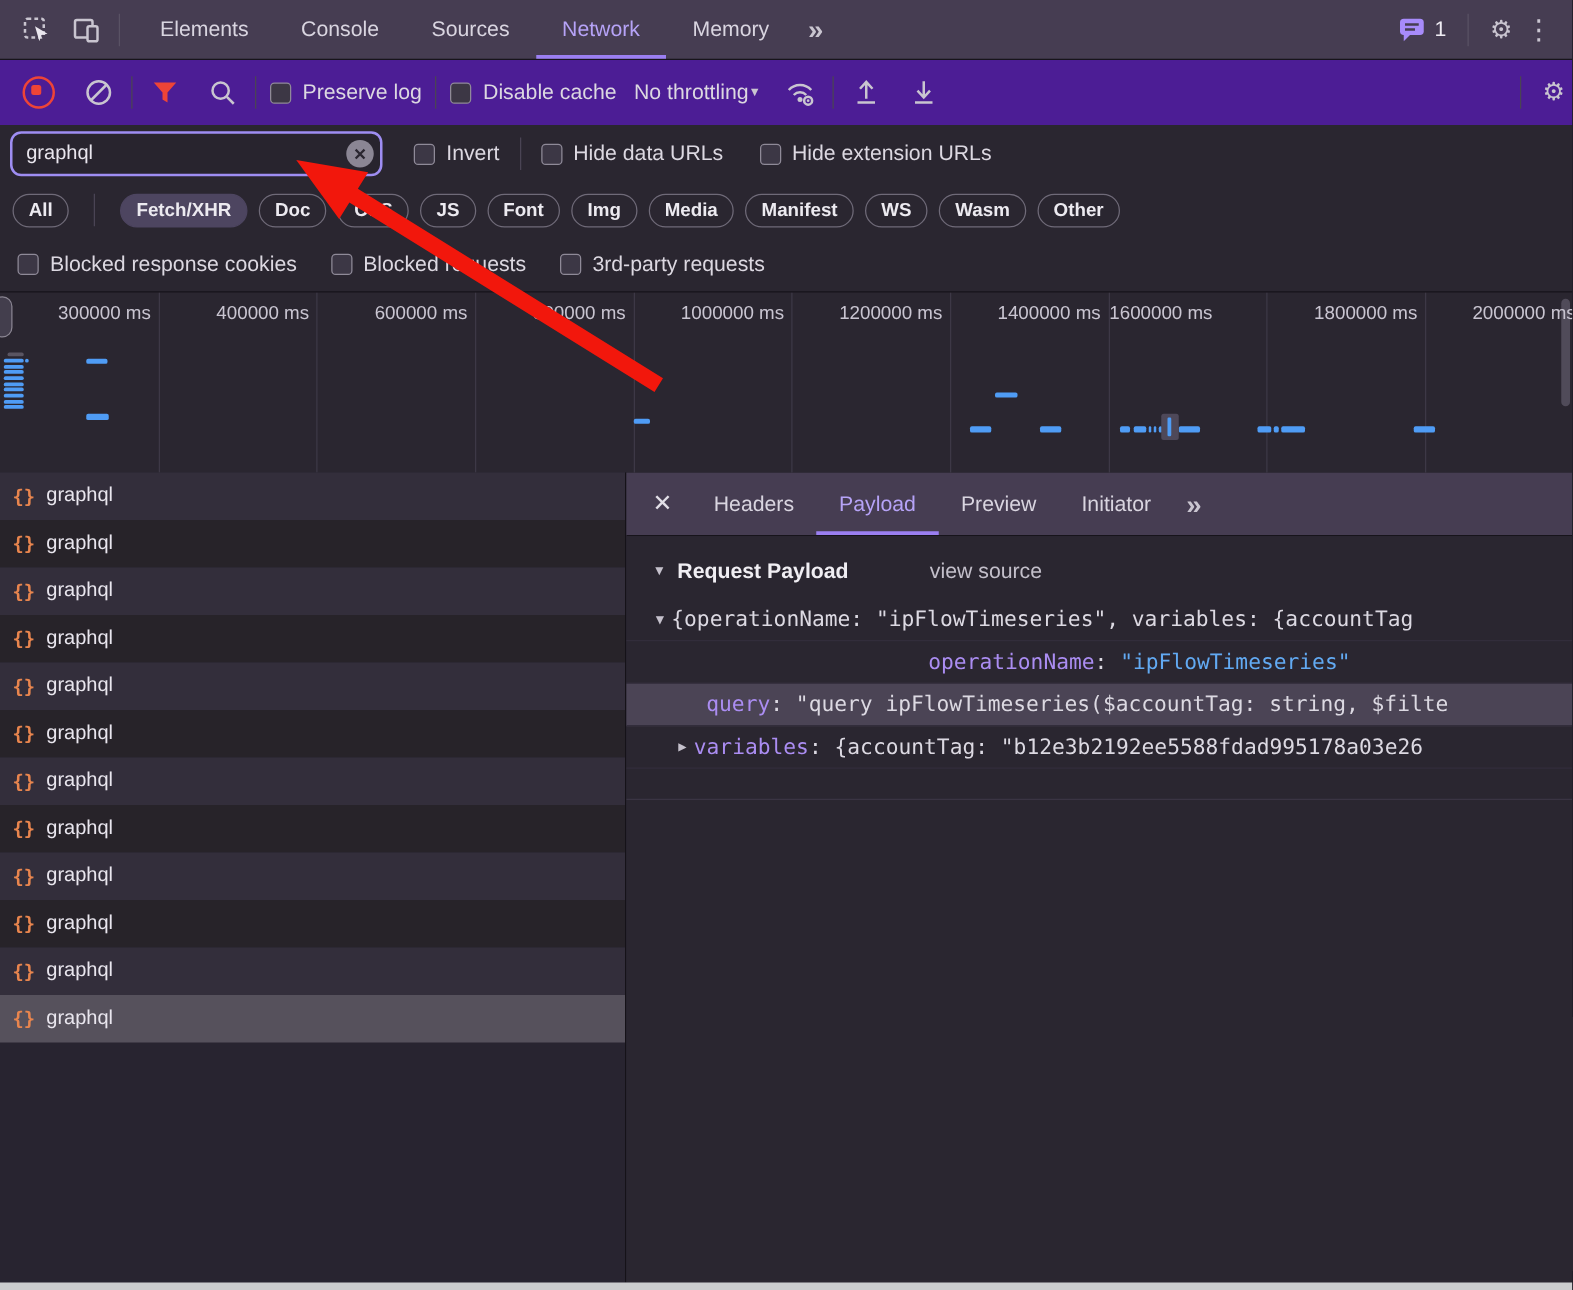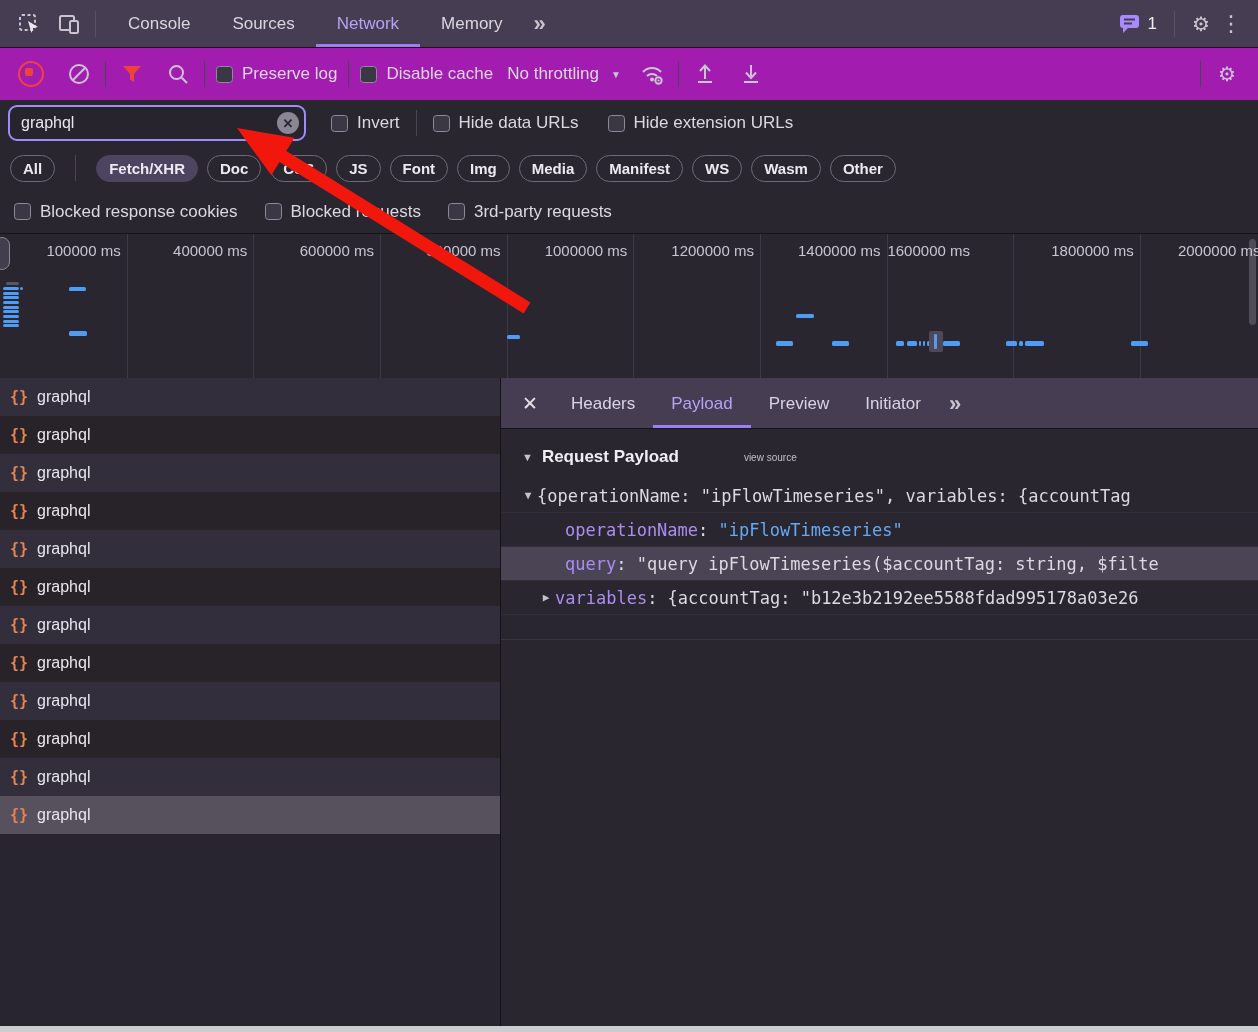--- a/index.html
+++ b/index.html
@@ -12,27 +12,27 @@
   .tab.selected{color:#b6a3f7;box-shadow:inset 0 -3px 0 #9b7ff2;}
   .icon-btn{width:30px;height:30px;display:flex;align-items:center;justify-content:center;flex:0 0 auto;}
   .vdiv{width:1px;height:26px;background:#595264;margin:0 11px;flex:0 0 auto;}
   .vdiv.dark{background:#4a4454;}
   .glyph{color:#c9c5d0;font-size:20px;line-height:1;}
   .more-glyph{color:#c9c5d0;font-size:22px;font-weight:bold;letter-spacing:-2px;}
   .spacer{flex:1 1 auto;}
   #issues-wrap{display:flex;align-items:center;gap:7px;margin-right:6px;}
   #issues-count{font-size:17px;color:#efedf3;}
   
-  #net-toolbar{height:52px;background:#a21caf;padding-left:16px;padding-right:16px;}
+  #net-toolbar{height:52px;background:#4c1d95;padding-left:16px;}
   .record-icon{width:22px;height:22px;border:2.5px solid #ee4437;border-radius:50%;position:relative;}
   .record-icon::after{content:"";position:absolute;left:4.5px;top:4.5px;width:8px;height:8px;background:#ee4437;border-radius:2px;}
   .cb-group{display:flex;align-items:center;gap:9px;white-space:nowrap;}
   .cb{width:15px;height:15px;border:1.5px solid #8f8a98;border-radius:3.5px;background:#3c3745;flex:0 0 auto;}
   .lbl{font-size:17px;color:#dcd8e1;}
-  #throttling{display:flex;align-items:center;gap:12px;margin-left:14px;}
+  #throttling{display:flex;align-items:center;margin-left:14px;}
   .caret{font-size:10px;color:#c9c5d0;}
   
   #filter-row{height:46px;background:#2a2630;padding-left:8px;}
   #filter-input-wrap{position:relative;width:298px;height:36px;flex:0 0 auto;}
   #filter-input{width:100%;height:100%;box-sizing:border-box;background:#28242e;border:2px solid #9e8df2;
     border-radius:9px;color:#e9e6ee;font-size:16px;font-family:"Liberation Sans",sans-serif;padding:0 34px 0 11px;outline:none;}
   #filter-clear{position:absolute;right:7px;top:7px;width:22px;height:22px;border-radius:50%;background:#8b8694;
     color:#2a2630;font-size:13px;font-weight:bold;display:flex;align-items:center;justify-content:center;}
   
   #pills-row{height:44px;background:#2a2630;padding-left:10px;gap:9px;}
@@ -59,21 +59,21 @@
   .req-row.even{background:#272329;}
   .req-row.selected{background:#56515c;}
   .braces{font-family:"DejaVu Sans Mono",monospace;font-weight:bold;font-size:15px;color:#e8854e;}
   #right-pane{flex:1 1 auto;display:flex;flex-direction:column;background:#2a2630;overflow:hidden;}
   #detail-tabs{height:50px;background:#463d52;padding-left:14px;border-bottom:1px solid #17141b;display:flex;align-items:center;flex:0 0 auto;}
   #detail-tabs .tab{line-height:49px;padding:0 18px;text-align:right;}
   #close-btn{color:#e3e0e8;font-size:19px;margin-right:8px;}
   
   #payload-head{display:flex;align-items:center;gap:9px;padding:18px 0 12px 21px;}
   #payload-title{font-size:17px;font-weight:bold;color:#f0eef3;}
-  #view-source{font-size:10px;color:#c3bfca;margin-left:56px;}
+  #view-source{font-size:17px;color:#c3bfca;margin-left:56px;}
   .tri{font-size:11px;color:#c5c1cc;}
   .p-row{height:33px;display:flex;align-items:center;font-family:"DejaVu Sans Mono",monospace;font-size:17px;
     white-space:pre;overflow:hidden;border-bottom:1px solid #322d3b;}
   .p-row.highlighted{background:#4b4455;}
   .p-key{color:#ab8df2;}
   .p-plain{color:#dcd9e2;}
   .p-string{color:#62aaf3;}
   .p-arrow{font-size:11px;color:#c5c1cc;width:18px;text-align:center;flex:0 0 auto;}
   #payload-endline{height:24px;border-bottom:1px solid #3a3443;}
   
@@ -94,20 +94,21 @@
         </svg>
     </span>
     <span class="icon-btn" style="margin-left:10px">
       <svg width="24" height="24" viewBox="0 0 24 24">
           <rect class="ic" x="3" y="4" width="14" height="14" rx="1.5"></rect>
           <rect x="13" y="9" width="8" height="12" rx="1.5" fill="#463d52" stroke="#c9c5d0" stroke-width="2"></rect>
         </svg>
     </span>
     <span class="vdiv"></span>
     <div id="main-tabs" class="bar">
+        <div class="tab">Elements</div>
         <div class="tab">Console</div>
         <div class="tab">Sources</div>
         <div class="tab selected">Network</div>
         <div class="tab">Memory</div>
       </div>
     <span class="more-glyph tab" style="padding:0 10px">»</span>
     <span class="spacer"></span>
     <span id="issues-wrap">
       <svg width="22" height="20" viewBox="0 0 22 20">
           <rect x="1" y="1" width="19" height="13" rx="3" fill="#a78bfa"></rect>
@@ -233,21 +234,21 @@
     <span class="cb-group">
       <span class="cb"></span>
       <span class="lbl">3rd-party requests</span>
     </span>
   </div>
 
   <div id="timeline">
     <div id="tl-handle"></div>
     <div id="tl-scroll"></div>
   <div class="gridline" style="left: 126.65px;"></div>
-      <div class="tick-label" style="left: 8.65px;">100000 ms</div>
+      <div class="tick-label" style="left: 8.65px;">300000 ms</div>
       <div class="gridline" style="left: 253.3px;"></div>
       <div class="tick-label" style="left: 135.3px;">400000 ms</div>
       <div class="gridline" style="left: 379.95px;"></div>
       <div class="tick-label" style="left: 261.95px;">600000 ms</div>
       <div class="gridline" style="left: 506.6px;"></div>
       <div class="tick-label" style="left: 388.6px;">800000 ms</div>
       <div class="gridline" style="left: 633.25px;"></div>
       <div class="tick-label" style="left: 515.25px;">1000000 ms</div>
       <div class="gridline" style="left: 759.9px;"></div>
       <div class="tick-label" style="left: 641.9px;">1200000 ms</div>
@@ -351,21 +352,21 @@
           <div class="tab">Initiator</div>
           <span class="more-glyph tab" style="padding: 0px 10px;">»</span>
         </div>
       <div id="payload-head">
         <span class="tri">▼</span>
         <span id="payload-title">Request Payload</span>
         <span id="view-source">view source</span>
       </div>
       <div id="payload-rows">
           <div class="p-row" style="padding-left: 18px;"><span class="p-arrow">▼</span><span class="p-plain">{operationName: "ipFlowTimeseries", variables: {accountTag</span></div>
-          <div class="p-row" style="padding-left: 64px;"><span class="p-key">operationName</span><span class="p-plain">: </span><span class="p-string">"ipFlowTimeseries"</span></div>
+          <div class="p-row" style="padding-left: 64px; justify-content: center;"><span class="p-key">operationName</span><span class="p-plain">: </span><span class="p-string">"ipFlowTimeseries"</span></div>
           <div class="p-row highlighted" style="padding-left: 64px;"><span class="p-key">query</span><span class="p-plain">: </span><span class="p-plain">"query ipFlowTimeseries($accountTag: string, $filte</span></div>
           <div class="p-row" style="padding-left: 36px;"><span class="p-arrow">▶</span><span class="p-key">variables</span><span class="p-plain">: </span><span class="p-plain">{accountTag: "b12e3b2192ee5588fdad995178a03e26</span></div>
         </div>
       <div id="payload-endline"></div>
     </div>
   </div>
 
   <div id="bottom-strip"></div>
 
   <svg id="overlay" width="1258" height="1032" viewBox="0 0 1258 1032">

